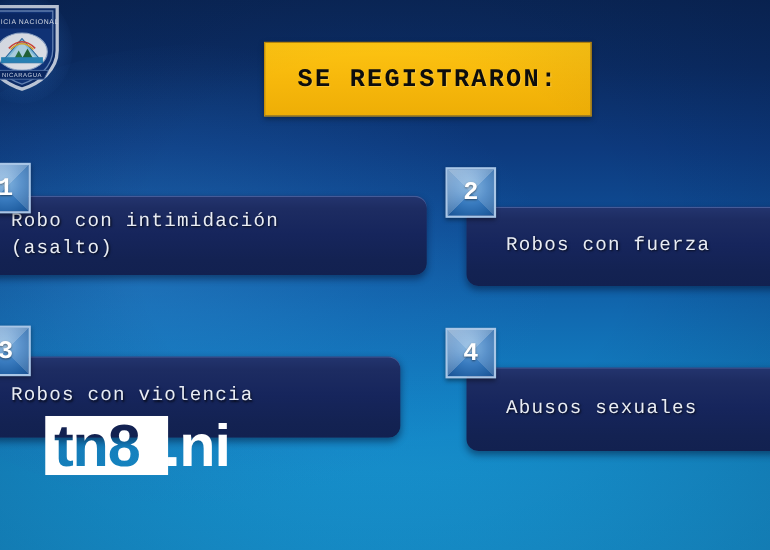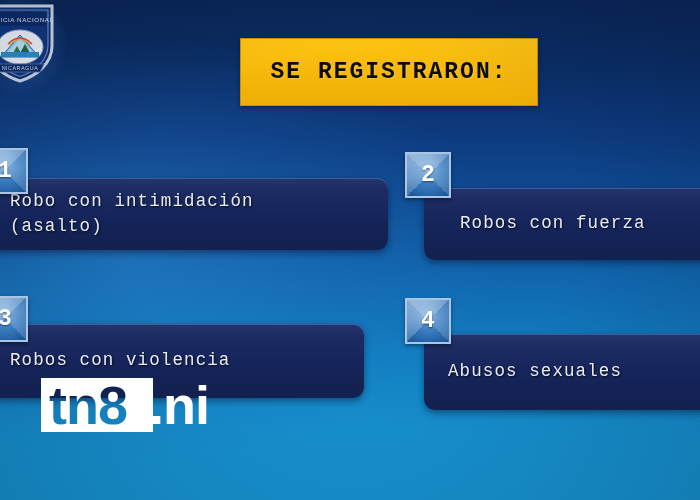--- a/index.html
+++ b/index.html
@@ -159,21 +159,21 @@
   #item-2 .badge  { left: 5px;  top: 0px; }
   #item-2 .panel  { left: 24px; top: 36px; width: 320px; height: 72px; }
   #item-2 .panel-label { padding-left: 36px; font-family: Liberation Mono, monospace; }
 
   #item-3 .badge  { left: -18px; top: 0px; }
   #item-3 .panel  { left: -34px; top: 28px; width: 398px; height: 74px; }
   #item-3 .panel-label { padding-left: 44px; }
 
   #item-4 .badge  { left: 5px;  top: 0px; }
   #item-4 .panel  { left: 24px; top: 36px; width: 318px; height: 76px; }
-  #item-4 .panel-label { padding-left: 24px; }
+  #item-4 .panel-label { padding-left: 36px; }
 
   
   #watermark {
     position: absolute;
     left: 41px;
     top: 378px;
     width: 200px;
     height: 54px;
     z-index: 5;
   }

